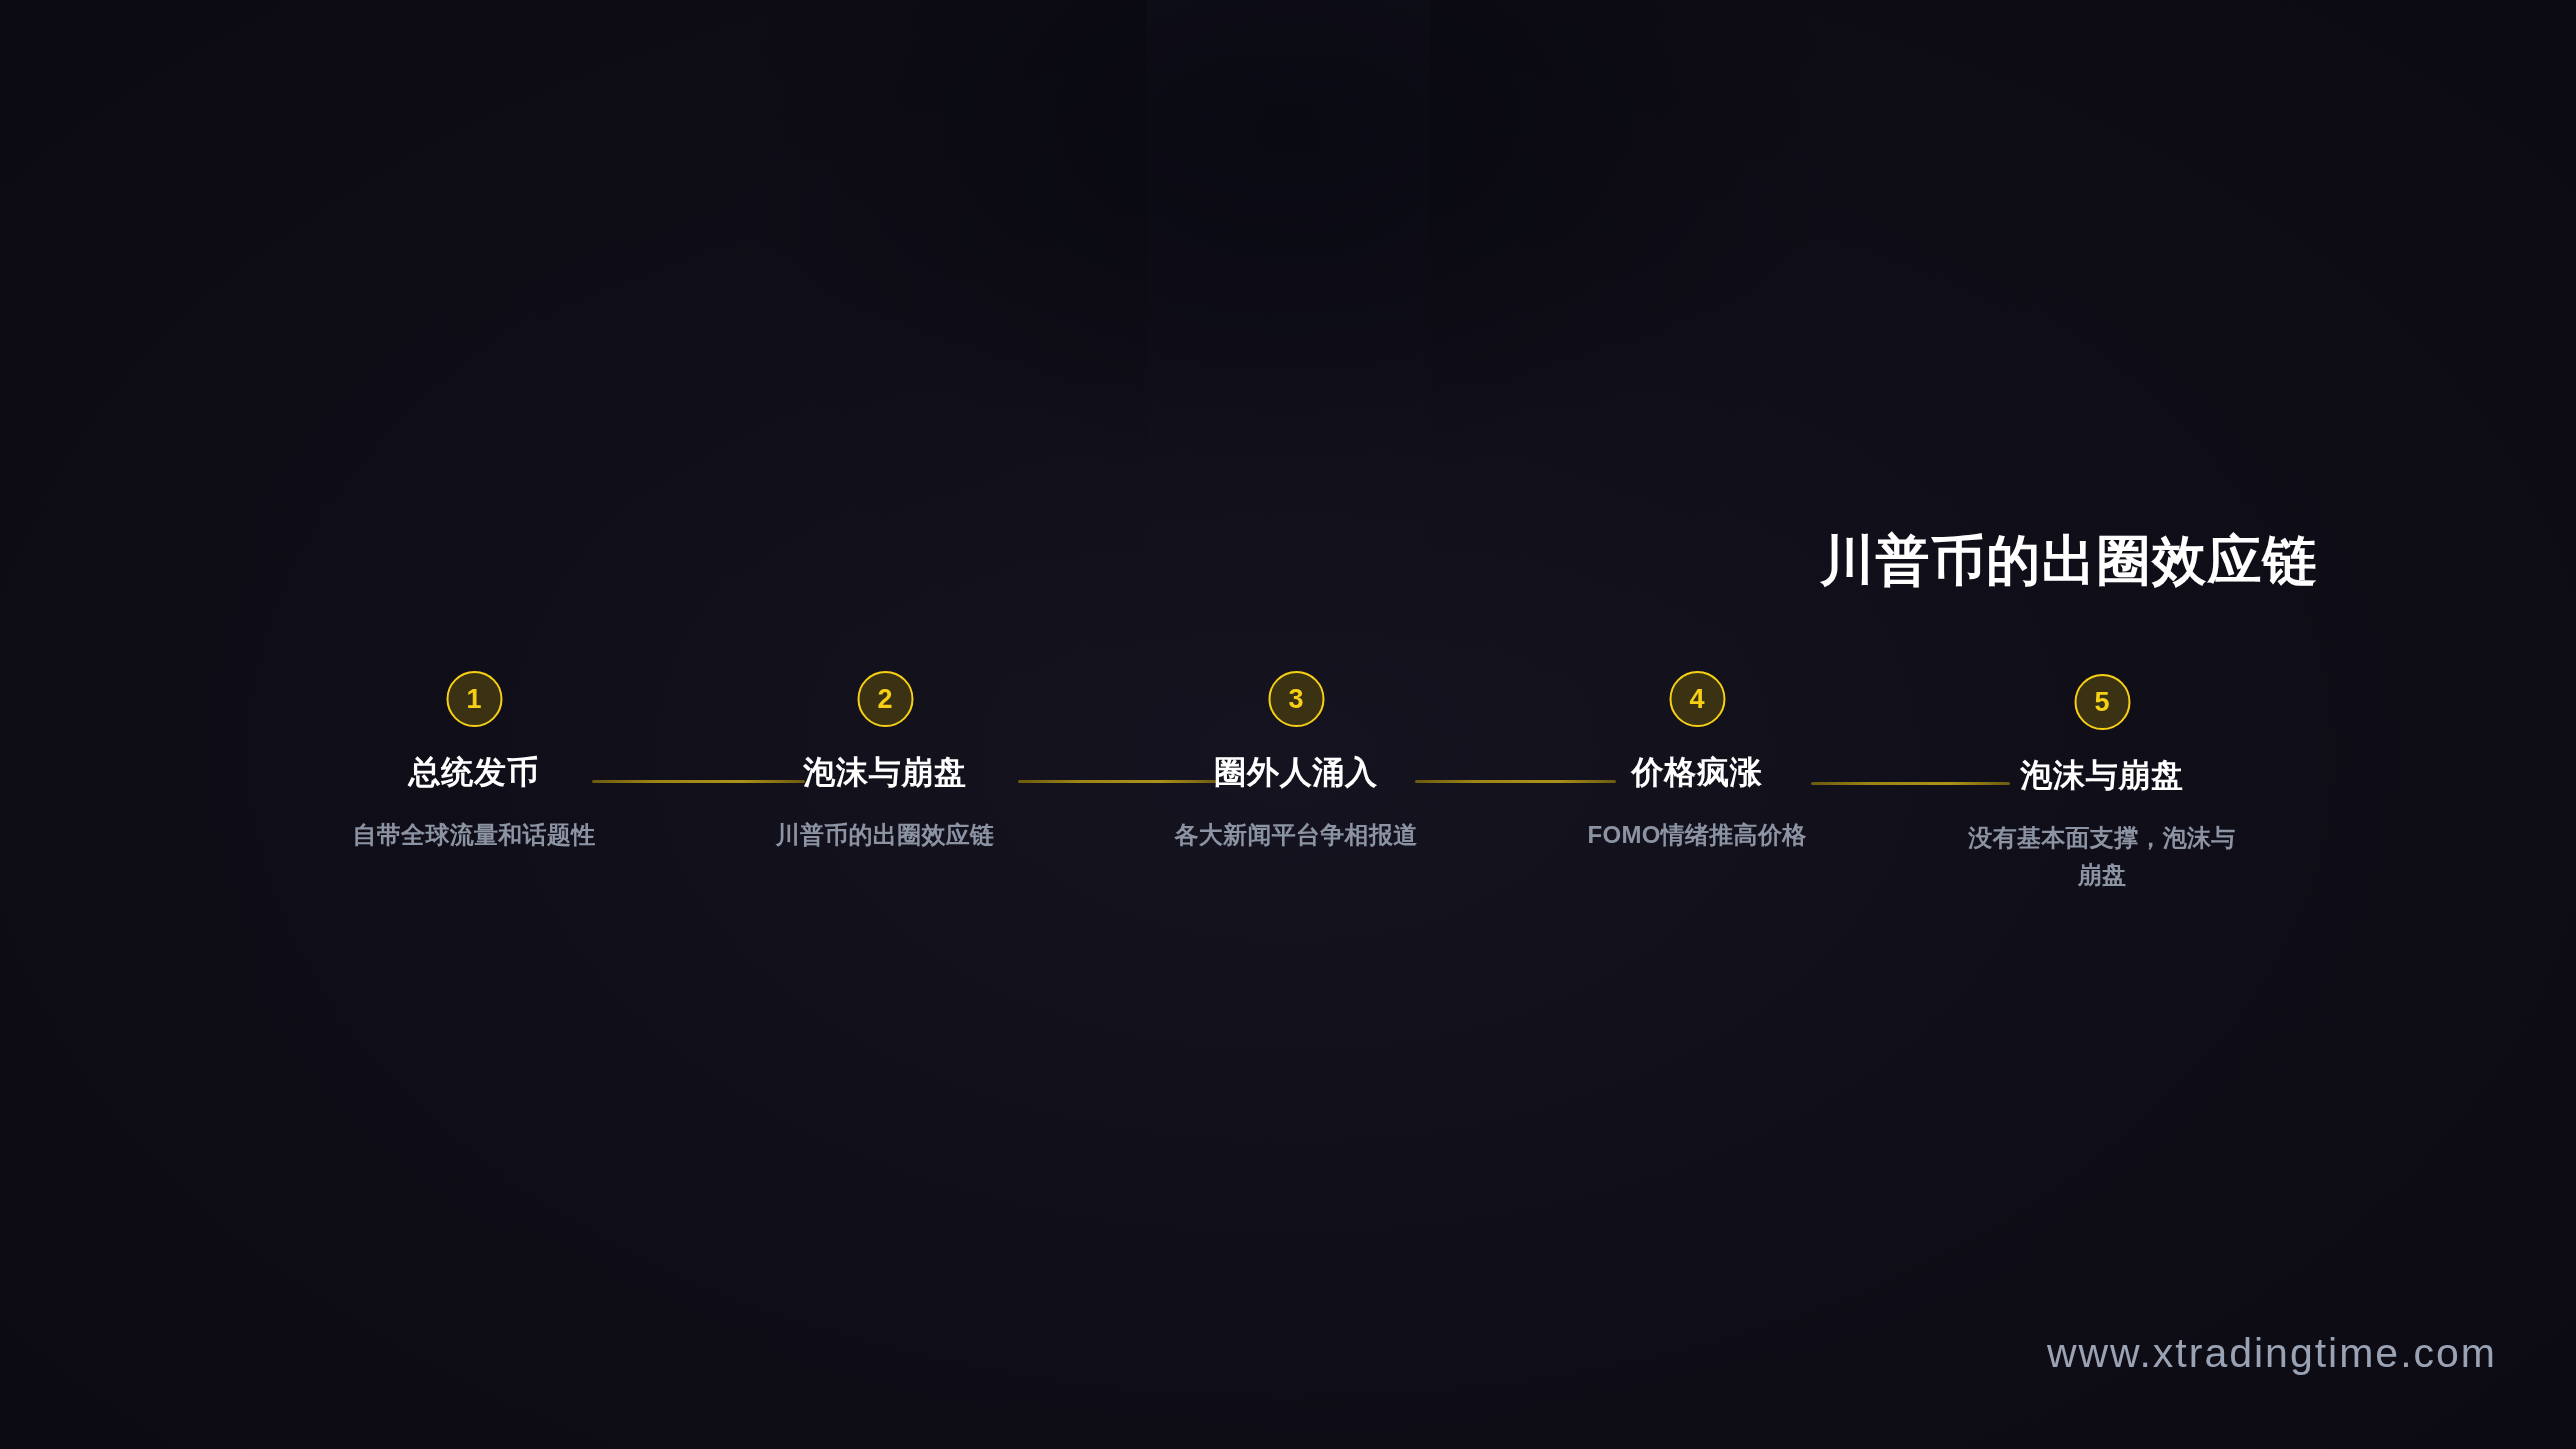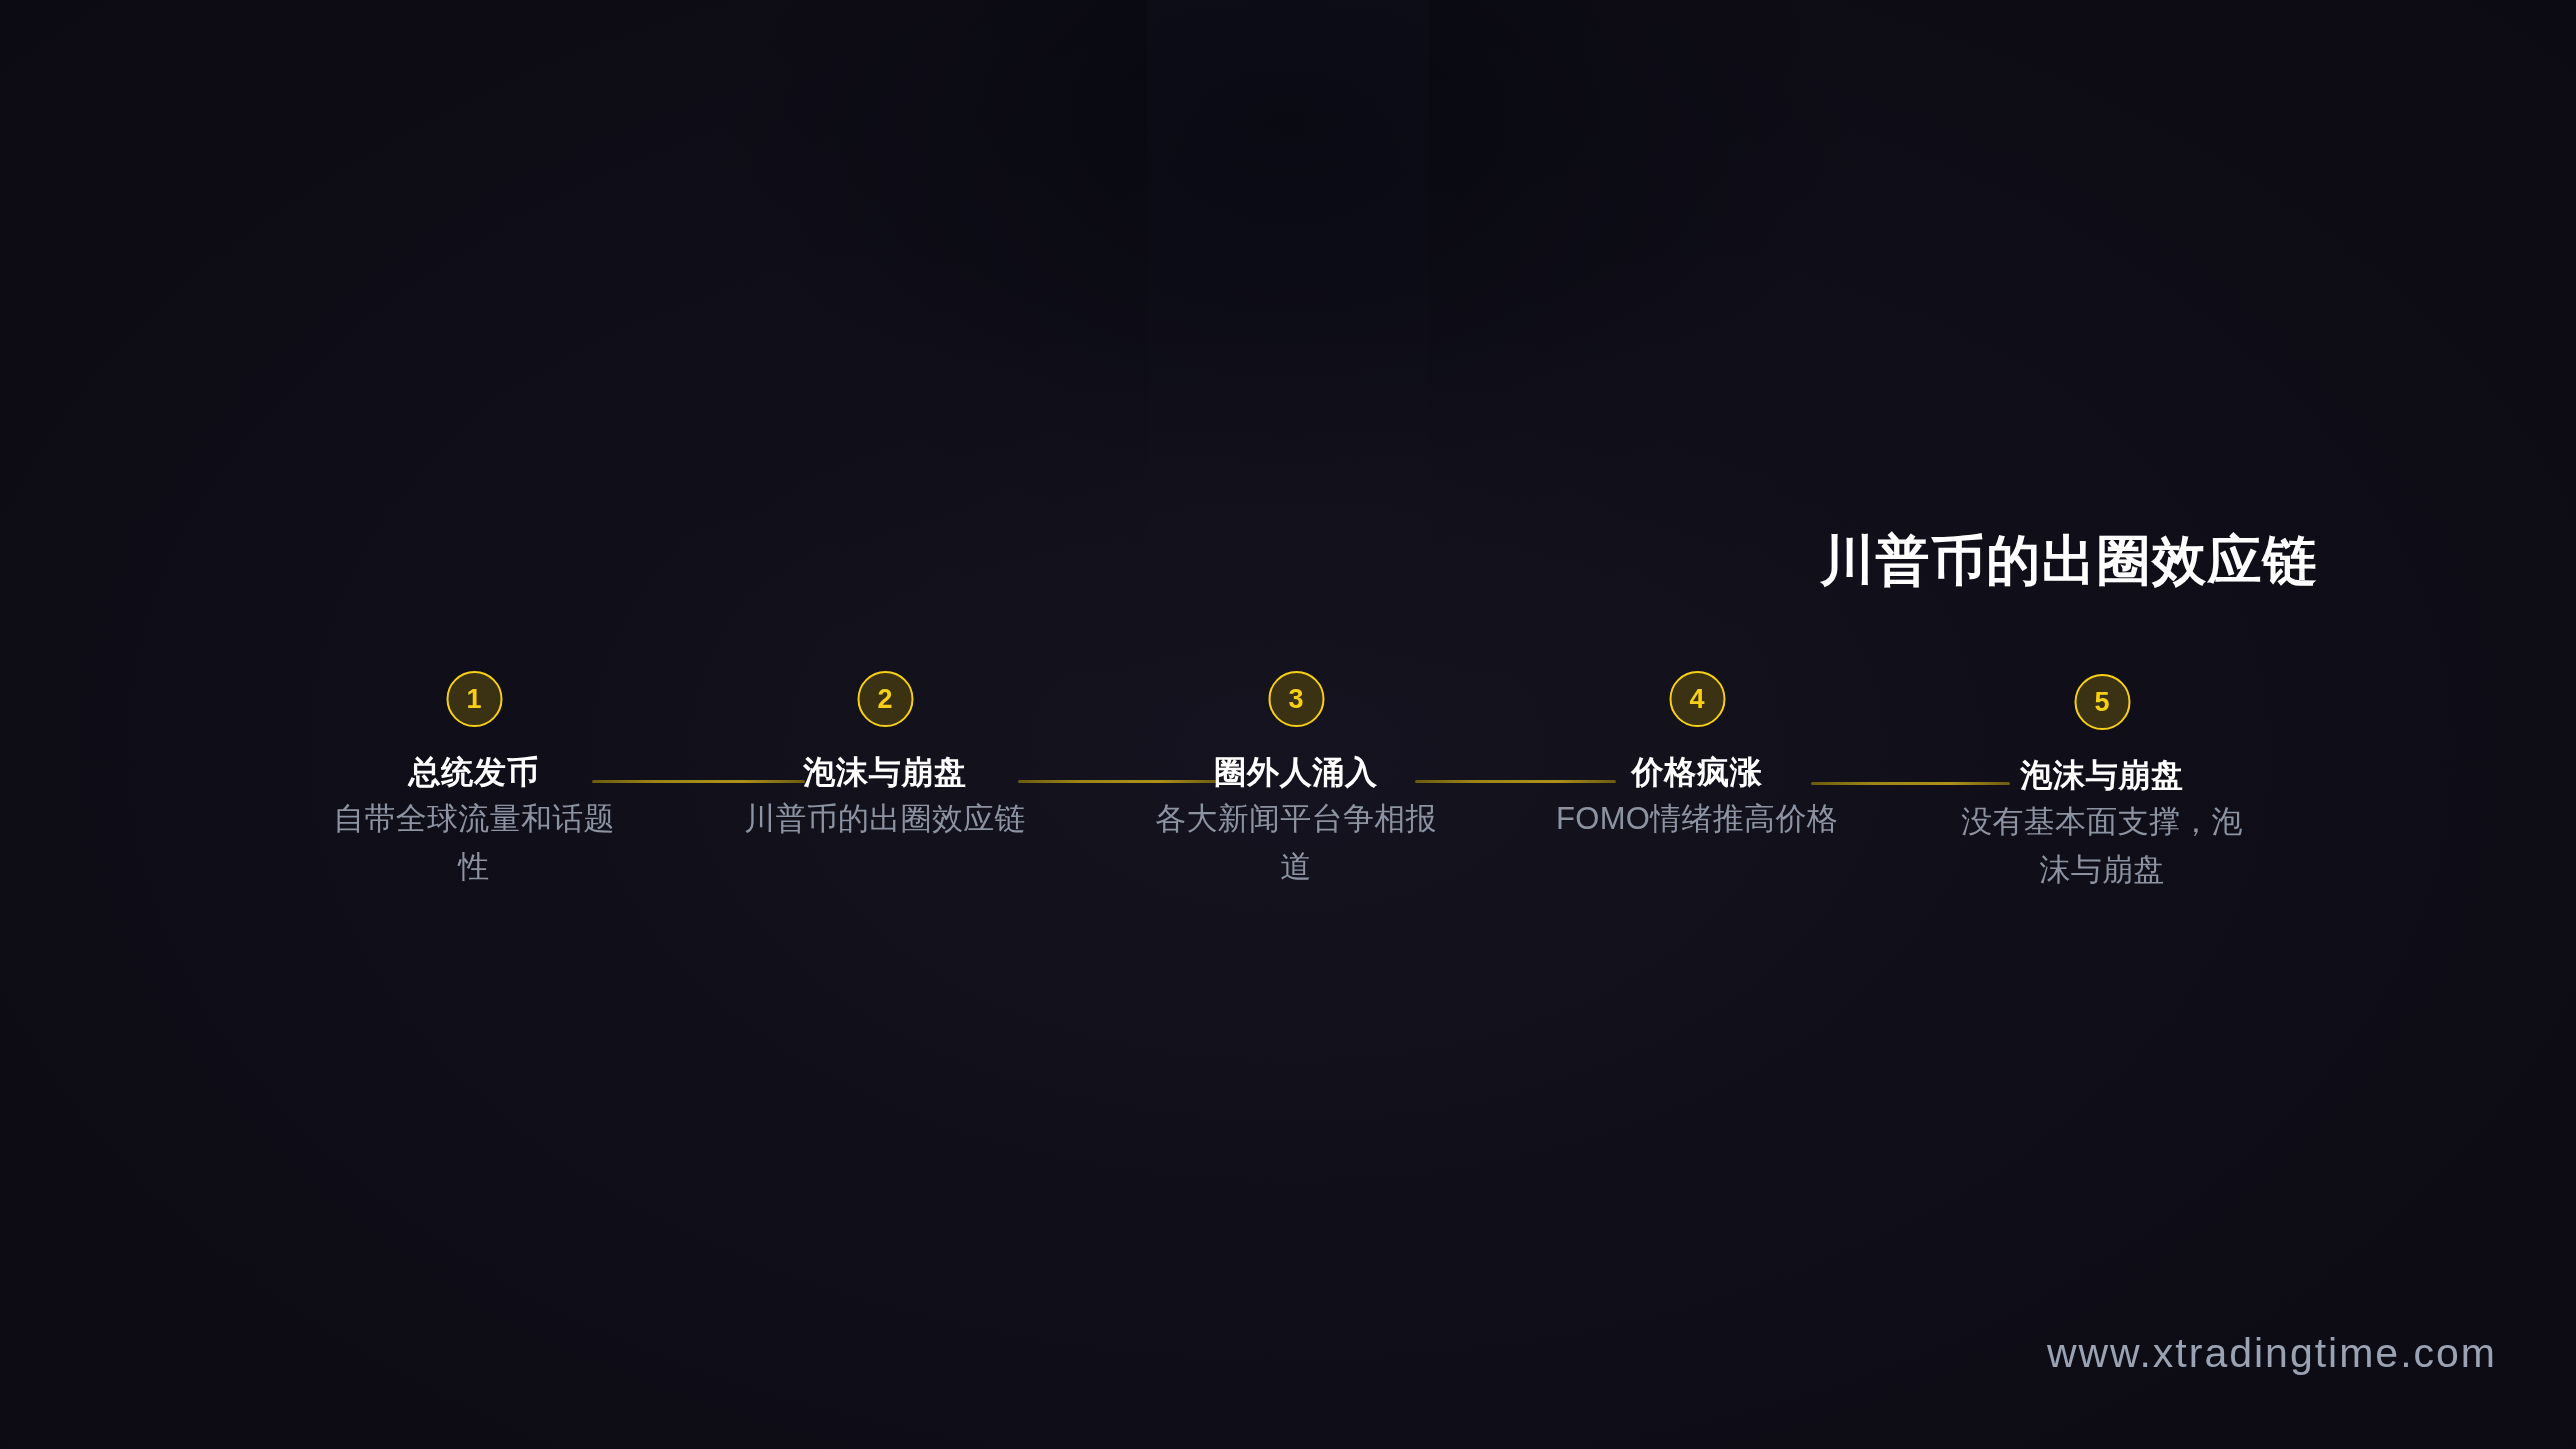--- a/index.html
+++ b/index.html
@@ -84,24 +84,24 @@
     margin-top: 28px;
     color: #FFFFFF;
     font-size: 32px;
     font-weight: bold;
     letter-spacing: 0.7px;
     line-height: 1.12;
     white-space: nowrap;
   }
 
   .step-desc {
-    margin-top: 4px;
+    margin-top: 25px;
     color: #8C93A3;
-    font-size: 31px;
-    font-weight: normal;
+    font-size: 24px;
+    font-weight: bold;
     line-height: 1.55;
     letter-spacing: 0.3px;
     width: 282px;
     margin-left: auto;
     margin-right: auto;
   }
 
   .connector {
     position: absolute;
     height: 3.4px;

